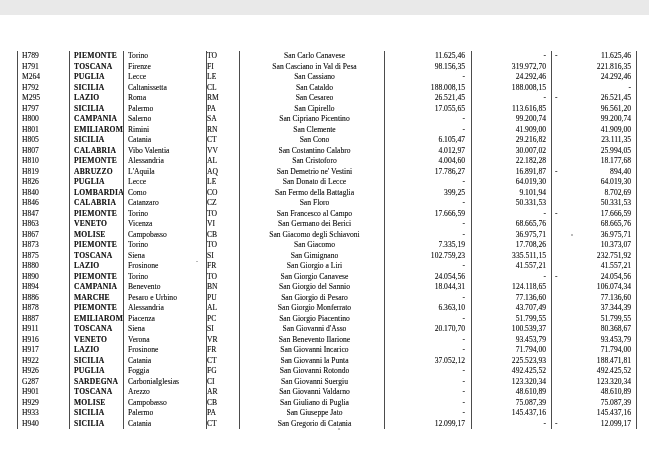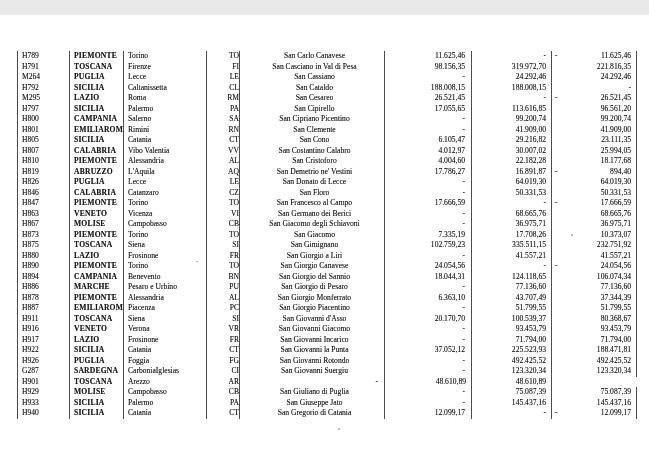--- a/index.html
+++ b/index.html
@@ -20,21 +20,21 @@
   .c{
     box-sizing:border-box;
     border-right:1px solid rgba(45,45,45,0.85);
     overflow:hidden;white-space:nowrap;
     font-size:7.6px;line-height:10.6px;
     text-shadow:0 0 0.4px rgba(40,40,40,0.55);
   }
   .code{padding-left:4px;}
   .region{padding-left:4px;letter-spacing:0.2px;font-weight:bold;}
   .city{padding-left:4px;}
-  .abbr{text-align:right;}
+  .abbr{text-align:left;}
   .name{padding-left:5px;text-align:center;}
   .num{text-align:right;padding-right:6px;}
   .a2{padding-right:5px;}
   .a3{position:relative;text-align:right;padding-right:5px;}
   .a3 .sign{position:absolute;left:3px;top:0;}
   .artifact{position:absolute;background:#5a5a5a;border-radius:50%;opacity:0.55;}
 </style>
 </head>
 <body>
 
@@ -203,20 +203,33 @@
     <div class="c abbr">LE</div>
     <div class="c name">San Donato di Lecce</div>
     <div class="c num a1">-</div>
     <div class="c num a2">64.019,30</div>
     <div class="c a3">
       <span class="sign"></span>
       <span class="val">64.019,30</span>
     </div>
   </div>
       <div class="row">
+    <div class="c code">H840</div>
+    <div class="c region">LOMBARDIA</div>
+    <div class="c city">Como</div>
+    <div class="c abbr">CO</div>
+    <div class="c name">San Fermo della Battaglia</div>
+    <div class="c num a1">399,25</div>
+    <div class="c num a2">9.101,94</div>
+    <div class="c a3">
+      <span class="sign"></span>
+      <span class="val">8.702,69</span>
+    </div>
+  </div>
+      <div class="row">
     <div class="c code">H846</div>
     <div class="c region">CALABRIA</div>
     <div class="c city">Catanzaro</div>
     <div class="c abbr">CZ</div>
     <div class="c name">San Floro</div>
     <div class="c num a1">-</div>
     <div class="c num a2">50.331,53</div>
     <div class="c a3">
       <span class="sign"></span>
       <span class="val">50.331,53</span>
@@ -376,21 +389,21 @@
     <div class="c a3">
       <span class="sign"></span>
       <span class="val">80.368,67</span>
     </div>
   </div>
       <div class="row">
     <div class="c code">H916</div>
     <div class="c region">VENETO</div>
     <div class="c city">Verona</div>
     <div class="c abbr">VR</div>
-    <div class="c name">San Giovanni Giacomo</div>
+    <div class="c name">San Benevento Ilarione</div>
     <div class="c num a1">-</div>
     <div class="c num a2">93.453,79</div>
     <div class="c a3">
       <span class="sign"></span>
       <span class="val">93.453,79</span>
     </div>
   </div>
       <div class="row">
     <div class="c code">H917</div>
     <div class="c region">LAZIO</div>
@@ -441,20 +454,21 @@
     <div class="c a3">
       <span class="sign"></span>
       <span class="val">123.320,34</span>
     </div>
   </div>
       <div class="row">
     <div class="c code">H901</div>
     <div class="c region">TOSCANA</div>
     <div class="c city">Arezzo</div>
     <div class="c abbr">AR</div>
+    <div class="c name">San Giovanni Valdarno</div>
     <div class="c num a1">-</div>
     <div class="c num a2">48.610,89</div>
     <div class="c a3">
       <span class="sign"></span>
       <span class="val">48.610,89</span>
     </div>
   </div>
       <div class="row">
     <div class="c code">H929</div>
     <div class="c region">MOLISE</div>

